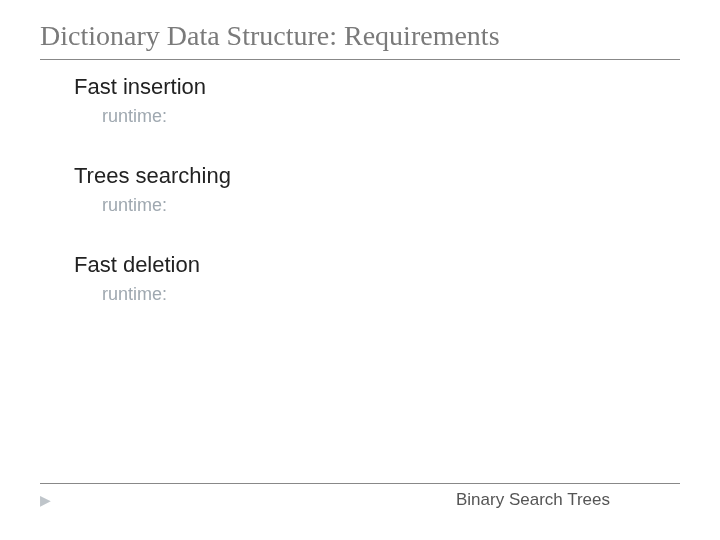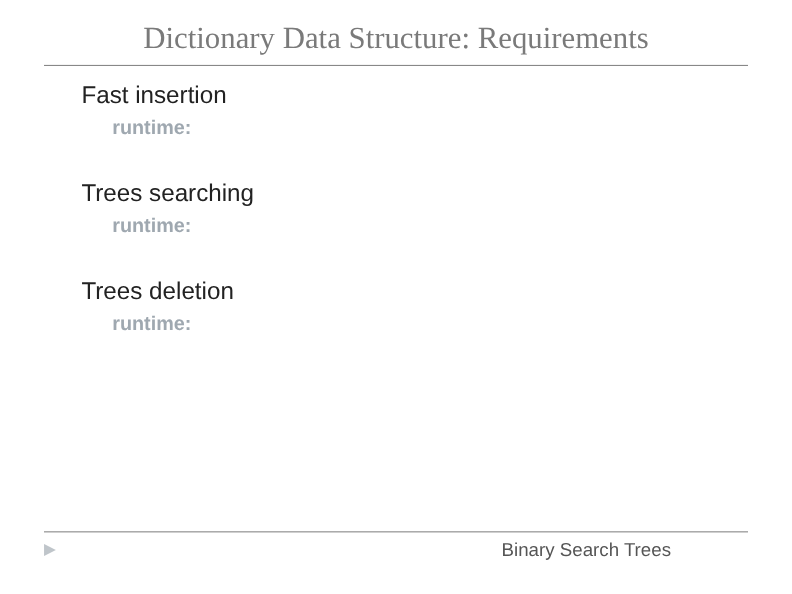--- a/index.html
+++ b/index.html
@@ -14,21 +14,20 @@
       font-family: Georgia, 'Times New Roman', serif;
       position: relative;
       padding: 18px 40px 0 40px;
     }
     .title {
       font-size: 28px;
       color: #7a7a7a;
       font-weight: 400;
       line-height: 1.25;
       margin-bottom: 6px;
-      text-align: center;
     }
     .title-rule {
       border: none;
       border-top: 1px solid #888;
       margin-bottom: 14px;
     }
     .content {
       padding-left: 6px;
     }
     .item {
@@ -61,21 +60,21 @@
     .sub-bullet {
       font-family: Arial, sans-serif;
       font-size: 14px;
       color: #aaa;
       width: 10px;
     }
     .sub-label {
       font-family: 'Gill Sans', 'Gill Sans MT', 'Segoe UI', Arial, sans-serif;
       font-size: 18px;
       color: #9fa8b0;
-      font-weight: 700;
+      font-weight: 400;
     }
     .footer {
       position: absolute;
       bottom: 30px;
       left: 40px;
       right: 40px;
     }
     .footer-rule {
       border: none;
       border-top: 1px solid #888;
@@ -123,21 +122,21 @@
     </div>
     <div class="sub-row">
       <span class="sub-bullet"></span>
       <span class="sub-label">runtime:</span>
     </div>
   </div>
 
   <div class="item">
     <div class="item-row">
       <span class="bullet"></span>
-      <span class="item-label">Trees deletion</span>
+      <span class="item-label">Fast deletion</span>
     </div>
     <div class="sub-row">
       <span class="sub-bullet"></span>
       <span class="sub-label">runtime:</span>
     </div>
   </div>
 
 </div>
 
 <div class="footer">

